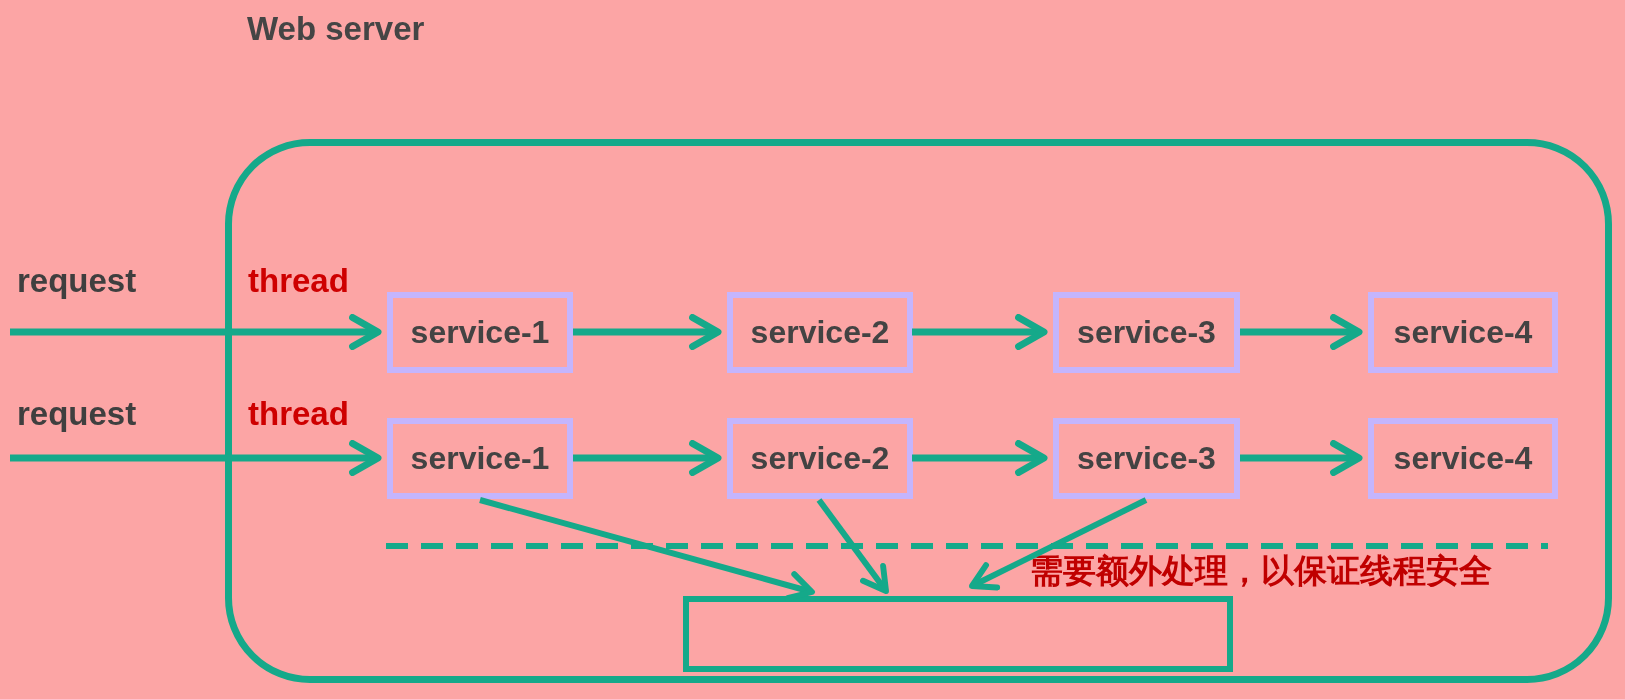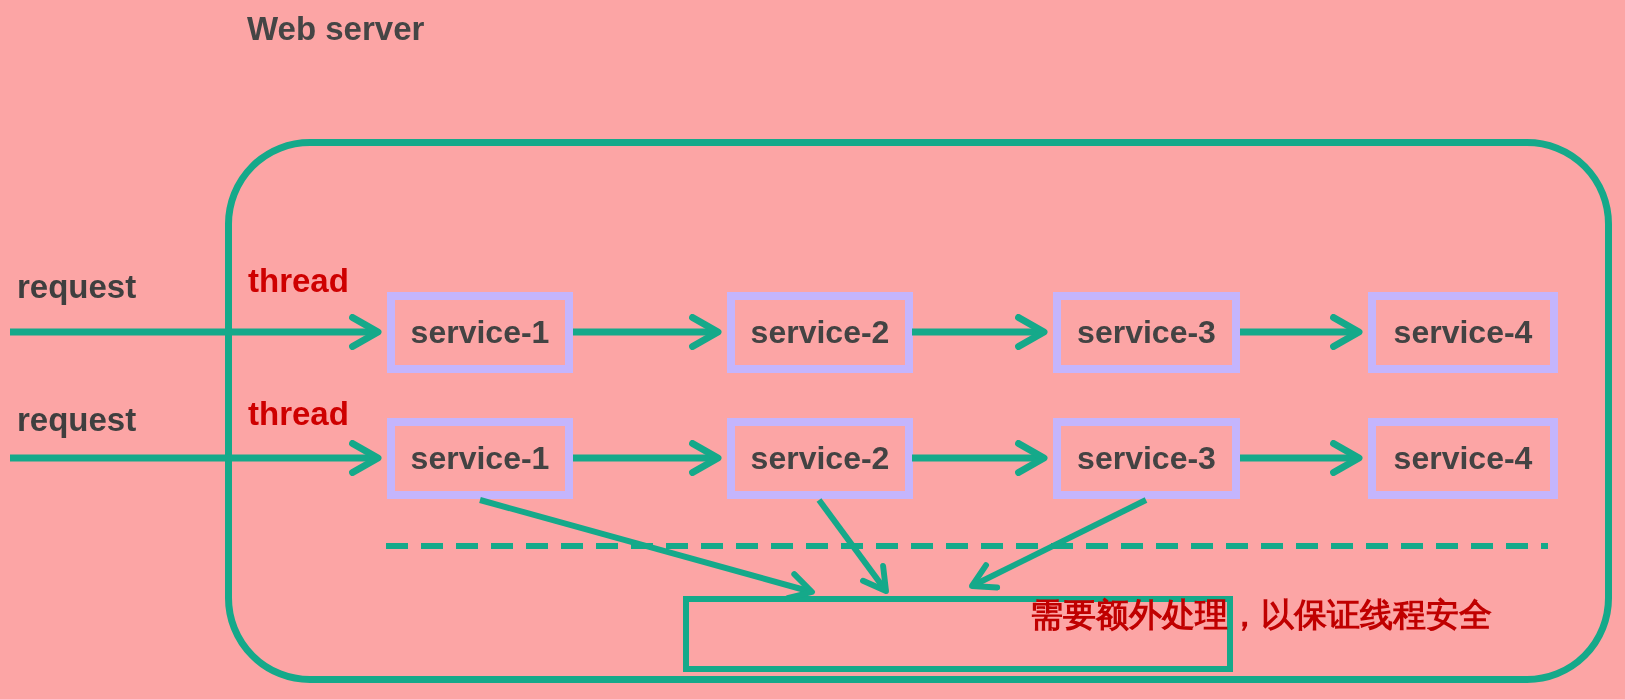--- a/index.html
+++ b/index.html
@@ -10,34 +10,34 @@
     font-family:"Liberation Sans","DejaVu Sans",sans-serif;
     overflow:hidden;
   }
   .label{
     position:absolute;
     font-weight:700;
     white-space:nowrap;
     line-height:1.1;
   }
   .title-label{ color:#3F3F3F; font-size:33px; color:#454545;}
-  .gray-label{ color:#3F3F3F; font-size:33px;margin-top:6px; }
+  .gray-label{ color:#3F3F3F; font-size:33px; }
   .red-label{ color:#CE0000; font-size:33px; }
-  .annotation-label{ color:#C00000; font-size:33px; font-weight:700;margin-top:44px; }
+  .annotation-label{ color:#C00000; font-size:33px; font-weight:700; }
   .big-box{
     position:absolute;
     left:225px; top:139px; width:1387px; height:544px;
     border:7px solid #15A98A;
     border-radius:85px;
     box-sizing:border-box;
   }
   .service-box{
     position:absolute;
     width:186px; height:81px;
-    border:8px solid #c4b5fd;
+    border:6px solid #c4b5fd;
     box-sizing:border-box;
     display:flex; align-items:center; justify-content:center;
     color:#434343; font-size:32px; font-weight:700;
   }
   .shared-box{
     position:absolute;
     left:683px; top:596px; width:550px; height:76px;
     border:6px solid #15A98A;
     box-sizing:border-box;
   }

